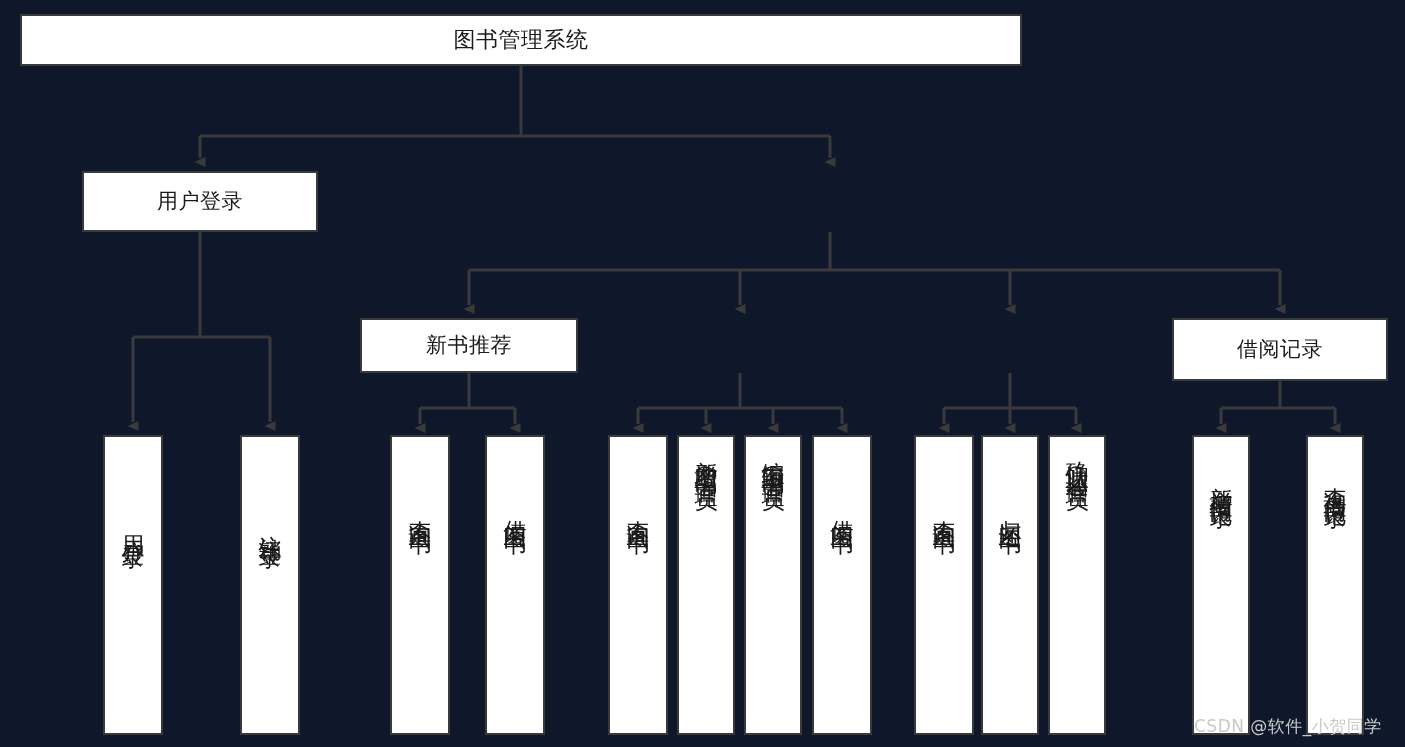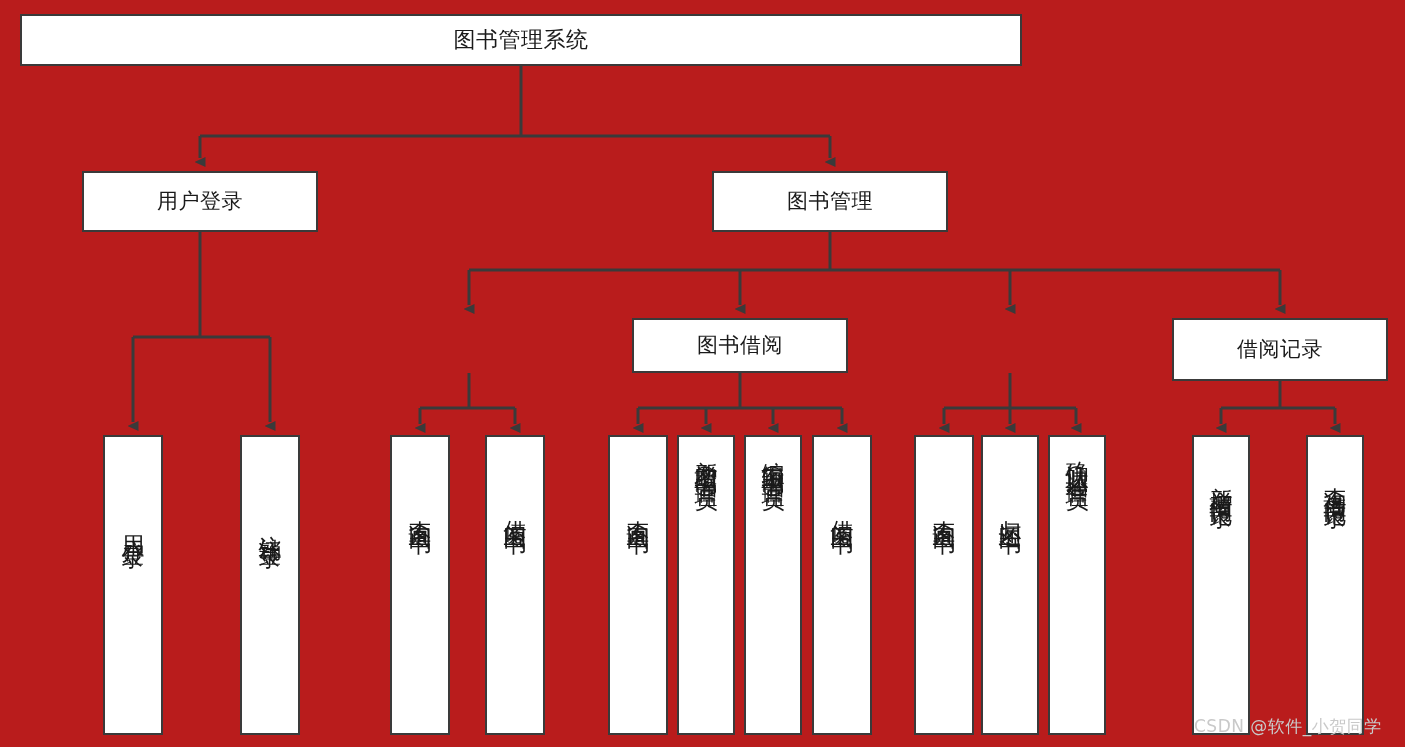--- a/index.html
+++ b/index.html
@@ -12,21 +12,21 @@
     font-family: "DejaVu Sans", "Liberation Sans", sans-serif;
     width: 1405px;
     height: 747px;
     overflow: hidden;
     position: relative;
   }
   #canvas {
     position: relative;
     width: 1405px;
     height: 747px;
-    background: #b91c1c;
+    background: #0f172a;
   }
   
   #edges {
     position: absolute;
     left: 0;
     top: 0;
     width: 1405px;
     height: 747px;
     z-index: 1;
   }
@@ -136,26 +136,23 @@
     </g>
   </svg>
 
   <div class="node horiz root" style="left:20px; top:14px; width:1002px; height:52px;">
     <span class="label">图书管理系统</span>
   </div>
 
   <div class="node horiz" style="left:82px; top:171px; width:236px; height:61px;">
     <span class="label">用户登录</span>
   </div>
-  <div class="node horiz" style="left:712px; top:171px; width:236px; height:61px;">
-    <span class="label">图书管理</span>
-  </div>
-
-  <div class="node horiz" style="left:632px; top:318px; width:216px; height:55px;">
-    <span class="label">图书借阅</span>
+
+  <div class="node horiz" style="left:360px; top:318px; width:218px; height:55px;">
+    <span class="label">新书推荐</span>
   </div>
   <div class="node horiz" style="left:1172px; top:318px; width:216px; height:63px;">
     <span class="label">借阅记录</span>
   </div>
 
   <div class="node vert" style="left:103px; top:435px; width:60px; height:300px; padding-top:80px;">
     <span class="label">用户登录</span>
   </div>
   <div class="node vert" style="left:240px; top:435px; width:60px; height:300px; padding-top:80px;">
     <span class="label">注销登录</span>

